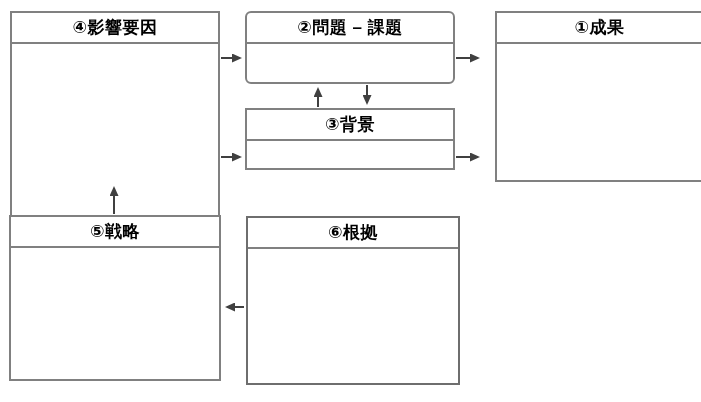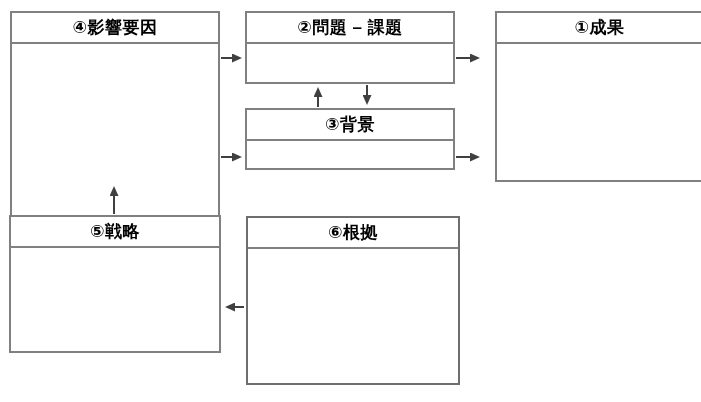--- a/index.html
+++ b/index.html
@@ -32,24 +32,24 @@
     font-weight: bold;
     color: #000000;
     letter-spacing: 0.5px;
     white-space: nowrap;
   }
   .node-body {
     width: 100%;
   }
   
   #box-factors    { left: 10px;  top: 11px;  width: 210px; height: 222px; }
-  #box-problem    { left: 245px; top: 11px;  width: 210px; height: 73px;  }
+  #box-problem    { left: 245px; top: 11px;  width: 210px; height: 73px; border-radius: 6px;  }
   #box-background { left: 245px; top: 108px; width: 210px; height: 62px;  }
   #box-outcome    { left: 483px; top: 11px;  width: 209px; height: 171px; margin-left: 12px; }
-  #box-strategy   { left: 9px;   top: 215px; width: 212px; height: 138px; }
+  #box-strategy   { left: 9px;   top: 215px; width: 212px; height: 166px; }
   #box-evidence   { left: 246px; top: 216px; width: 214px; height: 169px; border-color: #6e6e6e; }
   .arrow-layer {
     position: absolute;
     left: 0;
     top: 0;
     width: 701px;
     height: 402px;
     pointer-events: none;
   }
 </style>

